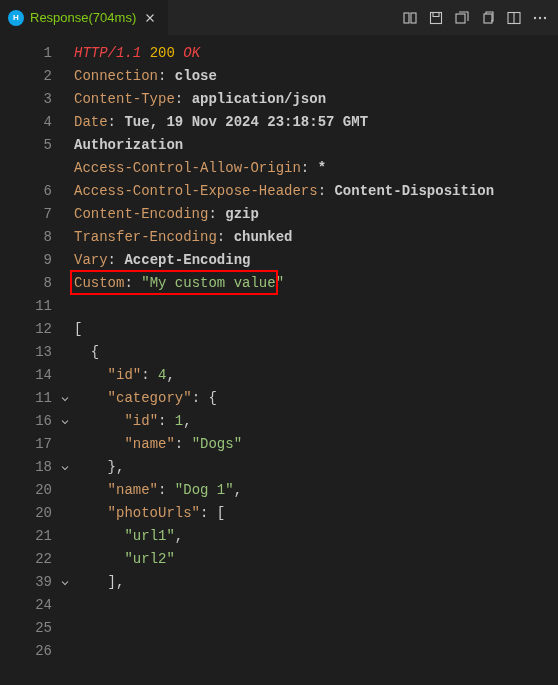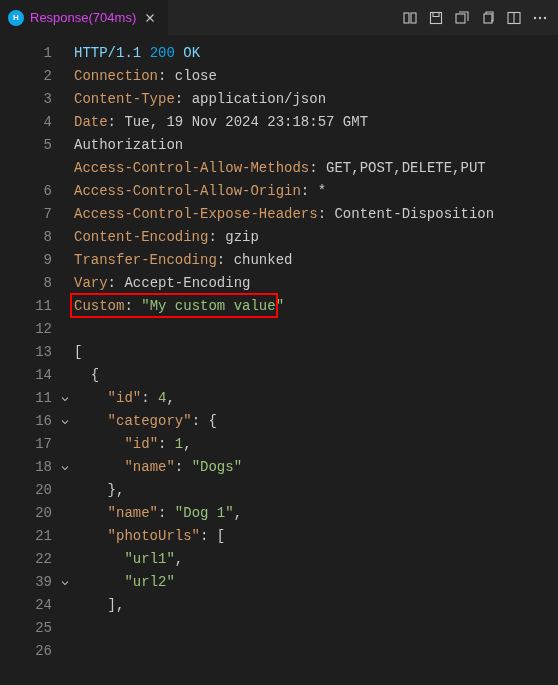--- a/index.html
+++ b/index.html
@@ -33,21 +33,21 @@
     width: 16px; height: 16px;
     background: #0ea5e9;
     border-radius: 50%;
     display: flex;
     align-items: center;
     justify-content: center;
     font-size: 8px;
     color: #fff;
     font-weight: bold;
   }
-  .tab-title { font-size: 13px; color: #d946ef; }
+  .tab-title { font-size: 13px; color: #84cc16; }
   .tab-close {
     width: 16px; height: 16px;
     display: flex; align-items: center; justify-content: center;
     color: #cccccc;
     border-radius: 3px;
   }
   .tab-actions {
     display: flex;
     align-items: center;
     gap: 2px;
@@ -82,23 +82,23 @@
     user-select: none;
   }
   .fold-col .fold { display:flex; align-items:center; justify-content:center; height:23px; }
   .gutter .ln { height: 23px; }
   .code { flex: 1; }
   .code .line { height: 23px; white-space: pre; position: relative; }
   .tok-key { color: #d19a66; margin-top: 22px; }
   .tok-punc { color: #cccccc; }
   .tok-num { color: #98c379; }
   .tok-str { color: #98c379; }
-  .tok-plain { color: #cccccc; }
-  .tok-http { color: #7dd3fc; }
-  .tok-status { color: #0ea5e9; }
+  .tok-plain { color: #cccccc; font-weight: bold; }
+  .tok-http { color: #ef4444; font-style: italic; }
+  .tok-status { color: #eab308; }
   .highlight-box {
     position: absolute;
     border: 2px solid #ff0000;
     left: -4px;
     top: -2px;
     height: 25px;
     pointer-events: none;
   }
 </style>
 </head>
@@ -231,21 +231,20 @@
       <div class="fold"></div>
       <div class="fold"></div>
       <div class="fold"></div>
     </div>
   <div class="code" id="code">
       <div class="line"><span class="tok-http">HTTP/1.1 </span><span class="tok-status">200</span><span class="tok-http"> OK</span></div>
       <div class="line"><span class="tok-key">Connection</span><span class="tok-punc">: </span><span class="tok-plain">close</span></div>
       <div class="line"><span class="tok-key">Content-Type</span><span class="tok-punc">: </span><span class="tok-plain">application/json</span></div>
       <div class="line"><span class="tok-key">Date</span><span class="tok-punc">: </span><span class="tok-plain">Tue, 19 Nov 2024 23:18:57 GMT</span></div>
       <div class="line"><span class="tok-plain">Authorization</span></div>
-      <div class="line"><span class="tok-key">Access-Control-Allow-Methods</span><span class="tok-punc">: </span><span class="tok-plain">GET,POST,DELETE,PUT</span></div>
       <div class="line"><span class="tok-key">Access-Control-Allow-Origin</span><span class="tok-punc">: </span><span class="tok-plain">*</span></div>
       <div class="line"><span class="tok-key">Access-Control-Expose-Headers</span><span class="tok-punc">: </span><span class="tok-plain">Content-Disposition</span></div>
       <div class="line"><span class="tok-key">Content-Encoding</span><span class="tok-punc">: </span><span class="tok-plain">gzip</span></div>
       <div class="line"><span class="tok-key">Transfer-Encoding</span><span class="tok-punc">: </span><span class="tok-plain">chunked</span></div>
       <div class="line"><span class="tok-key">Vary</span><span class="tok-punc">: </span><span class="tok-plain">Accept-Encoding</span></div>
       <div class="line"><span class="tok-key">Custom</span><span class="tok-punc">: </span><span class="tok-str">"My custom value"</span><div class="highlight-box" style="width: 208px;"></div></div>
       <div class="line"></div>
       <div class="line"><span class="tok-punc">[</span></div>
       <div class="line"><span class="tok-plain">  </span><span class="tok-punc">{</span></div>
       <div class="line"><span class="tok-plain">    </span><span class="tok-key">"id"</span><span class="tok-punc">: </span><span class="tok-num">4</span><span class="tok-punc">,</span></div>

